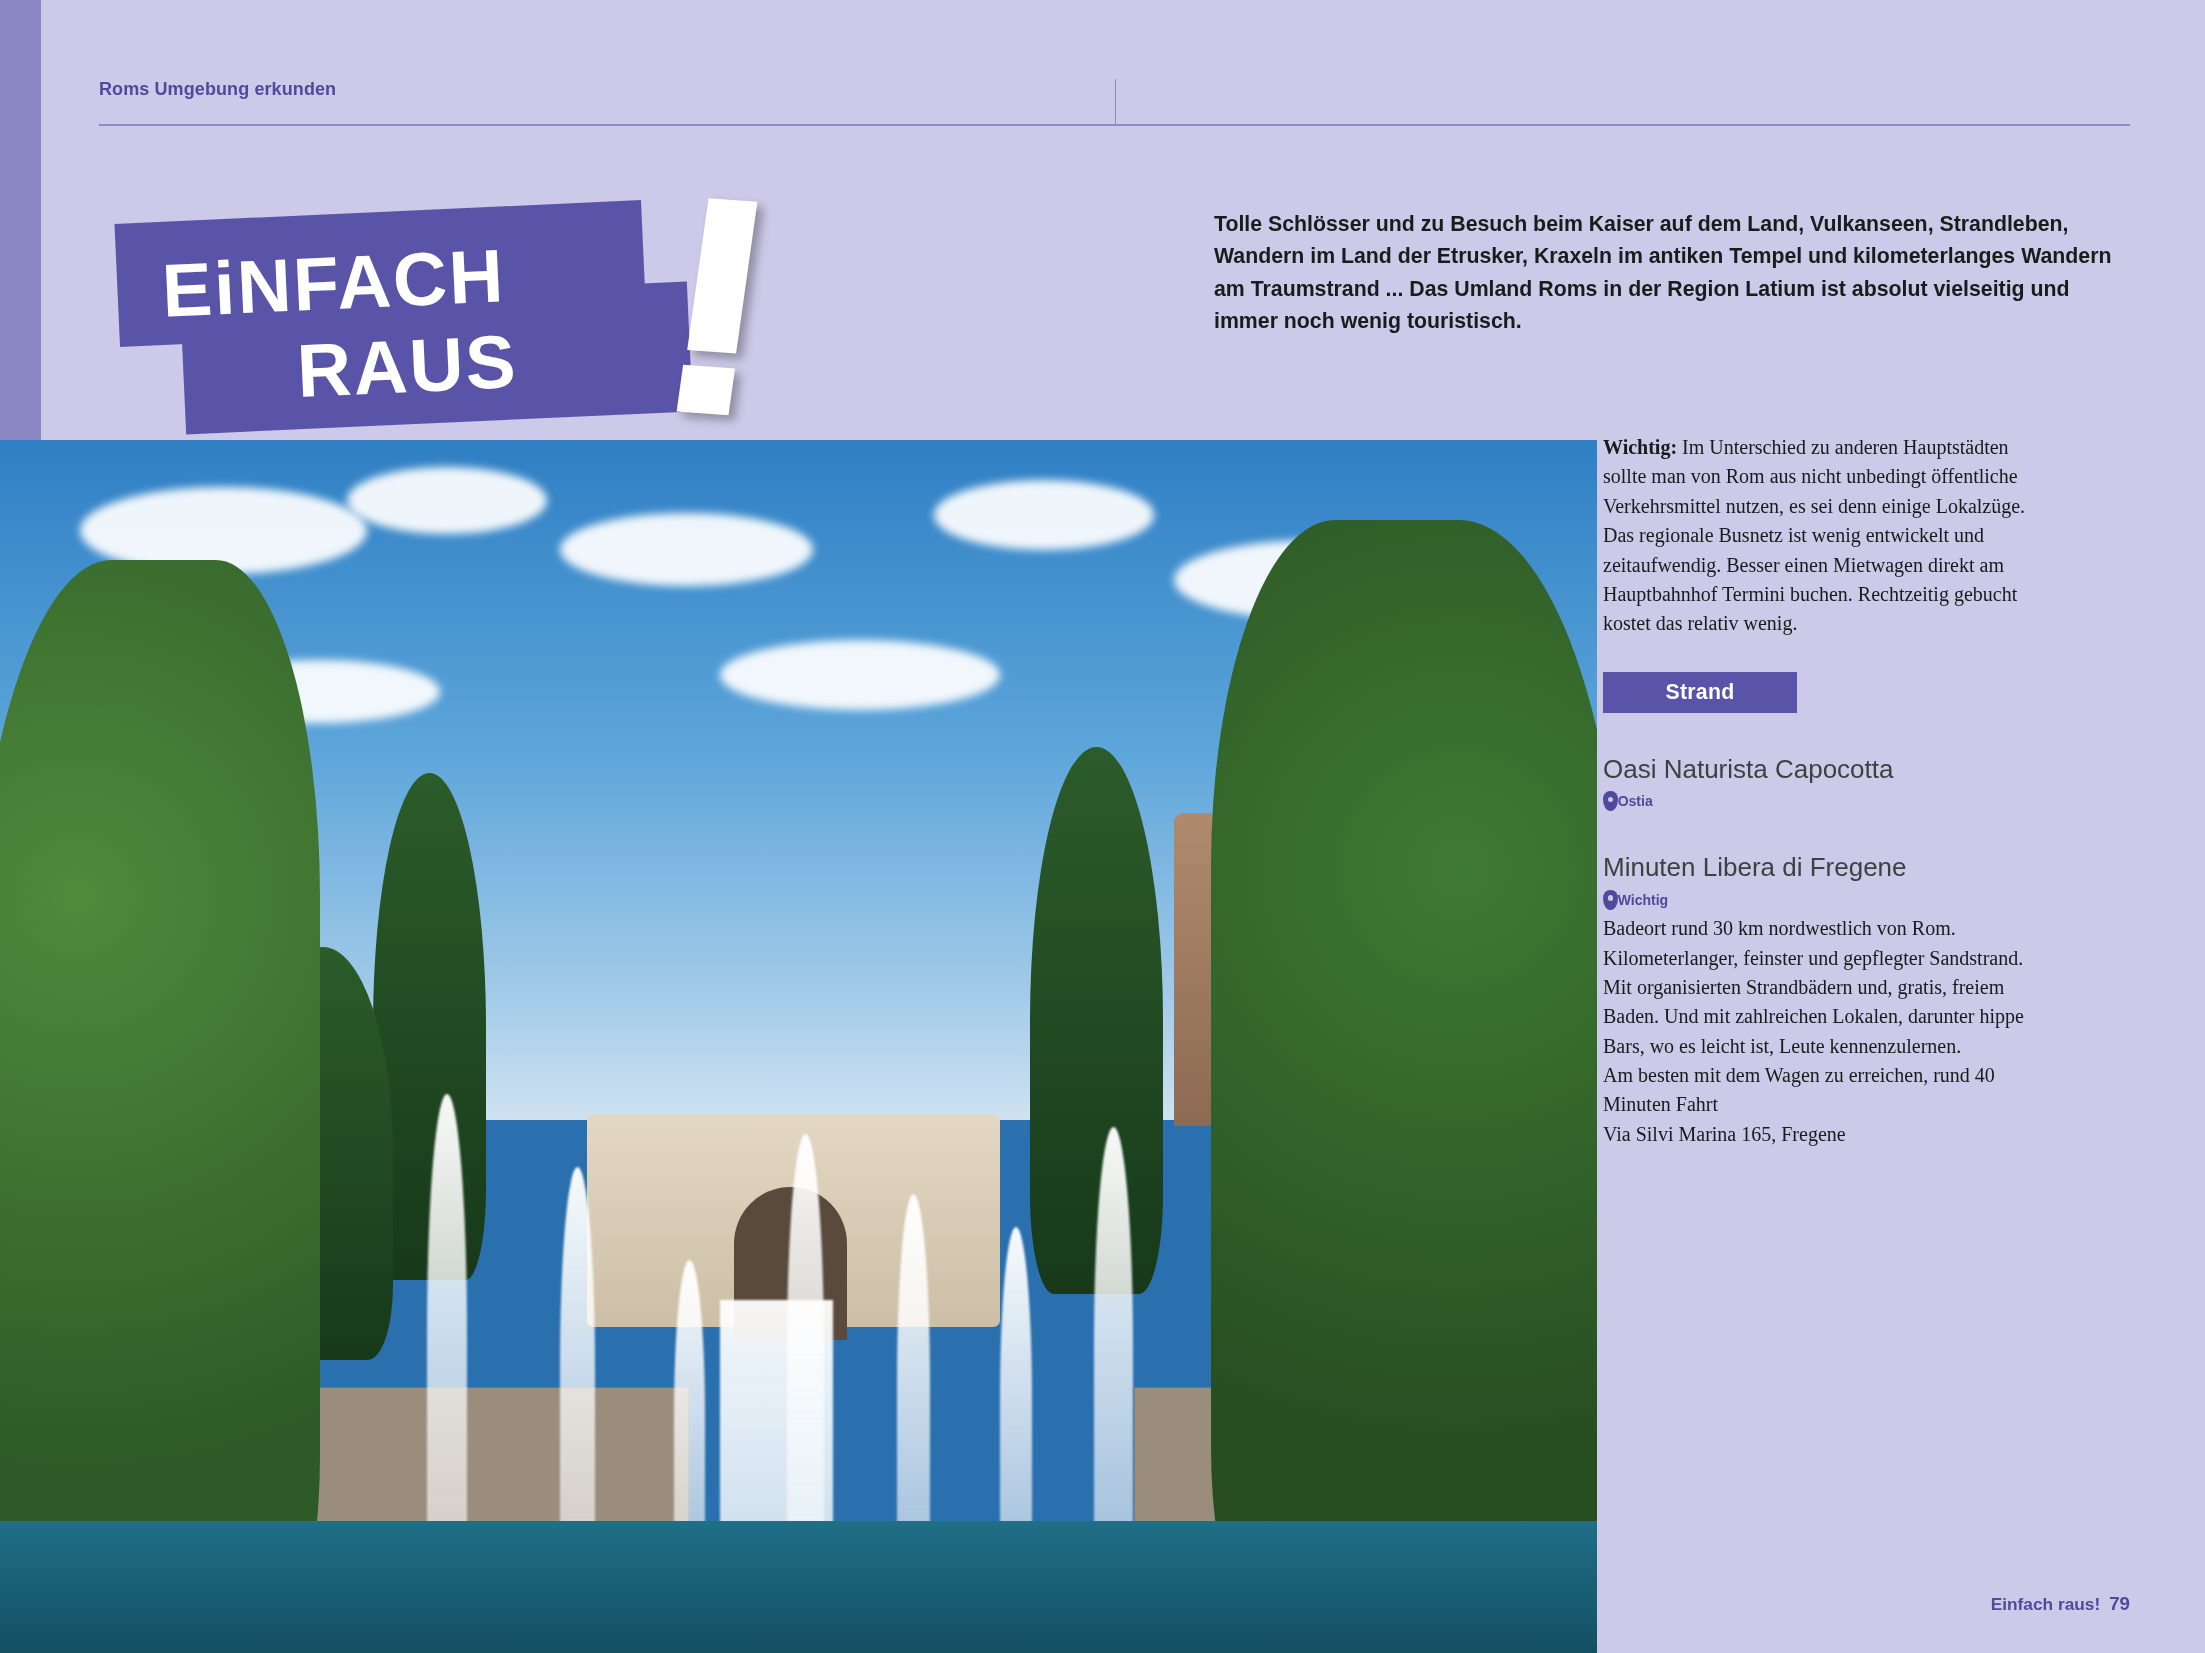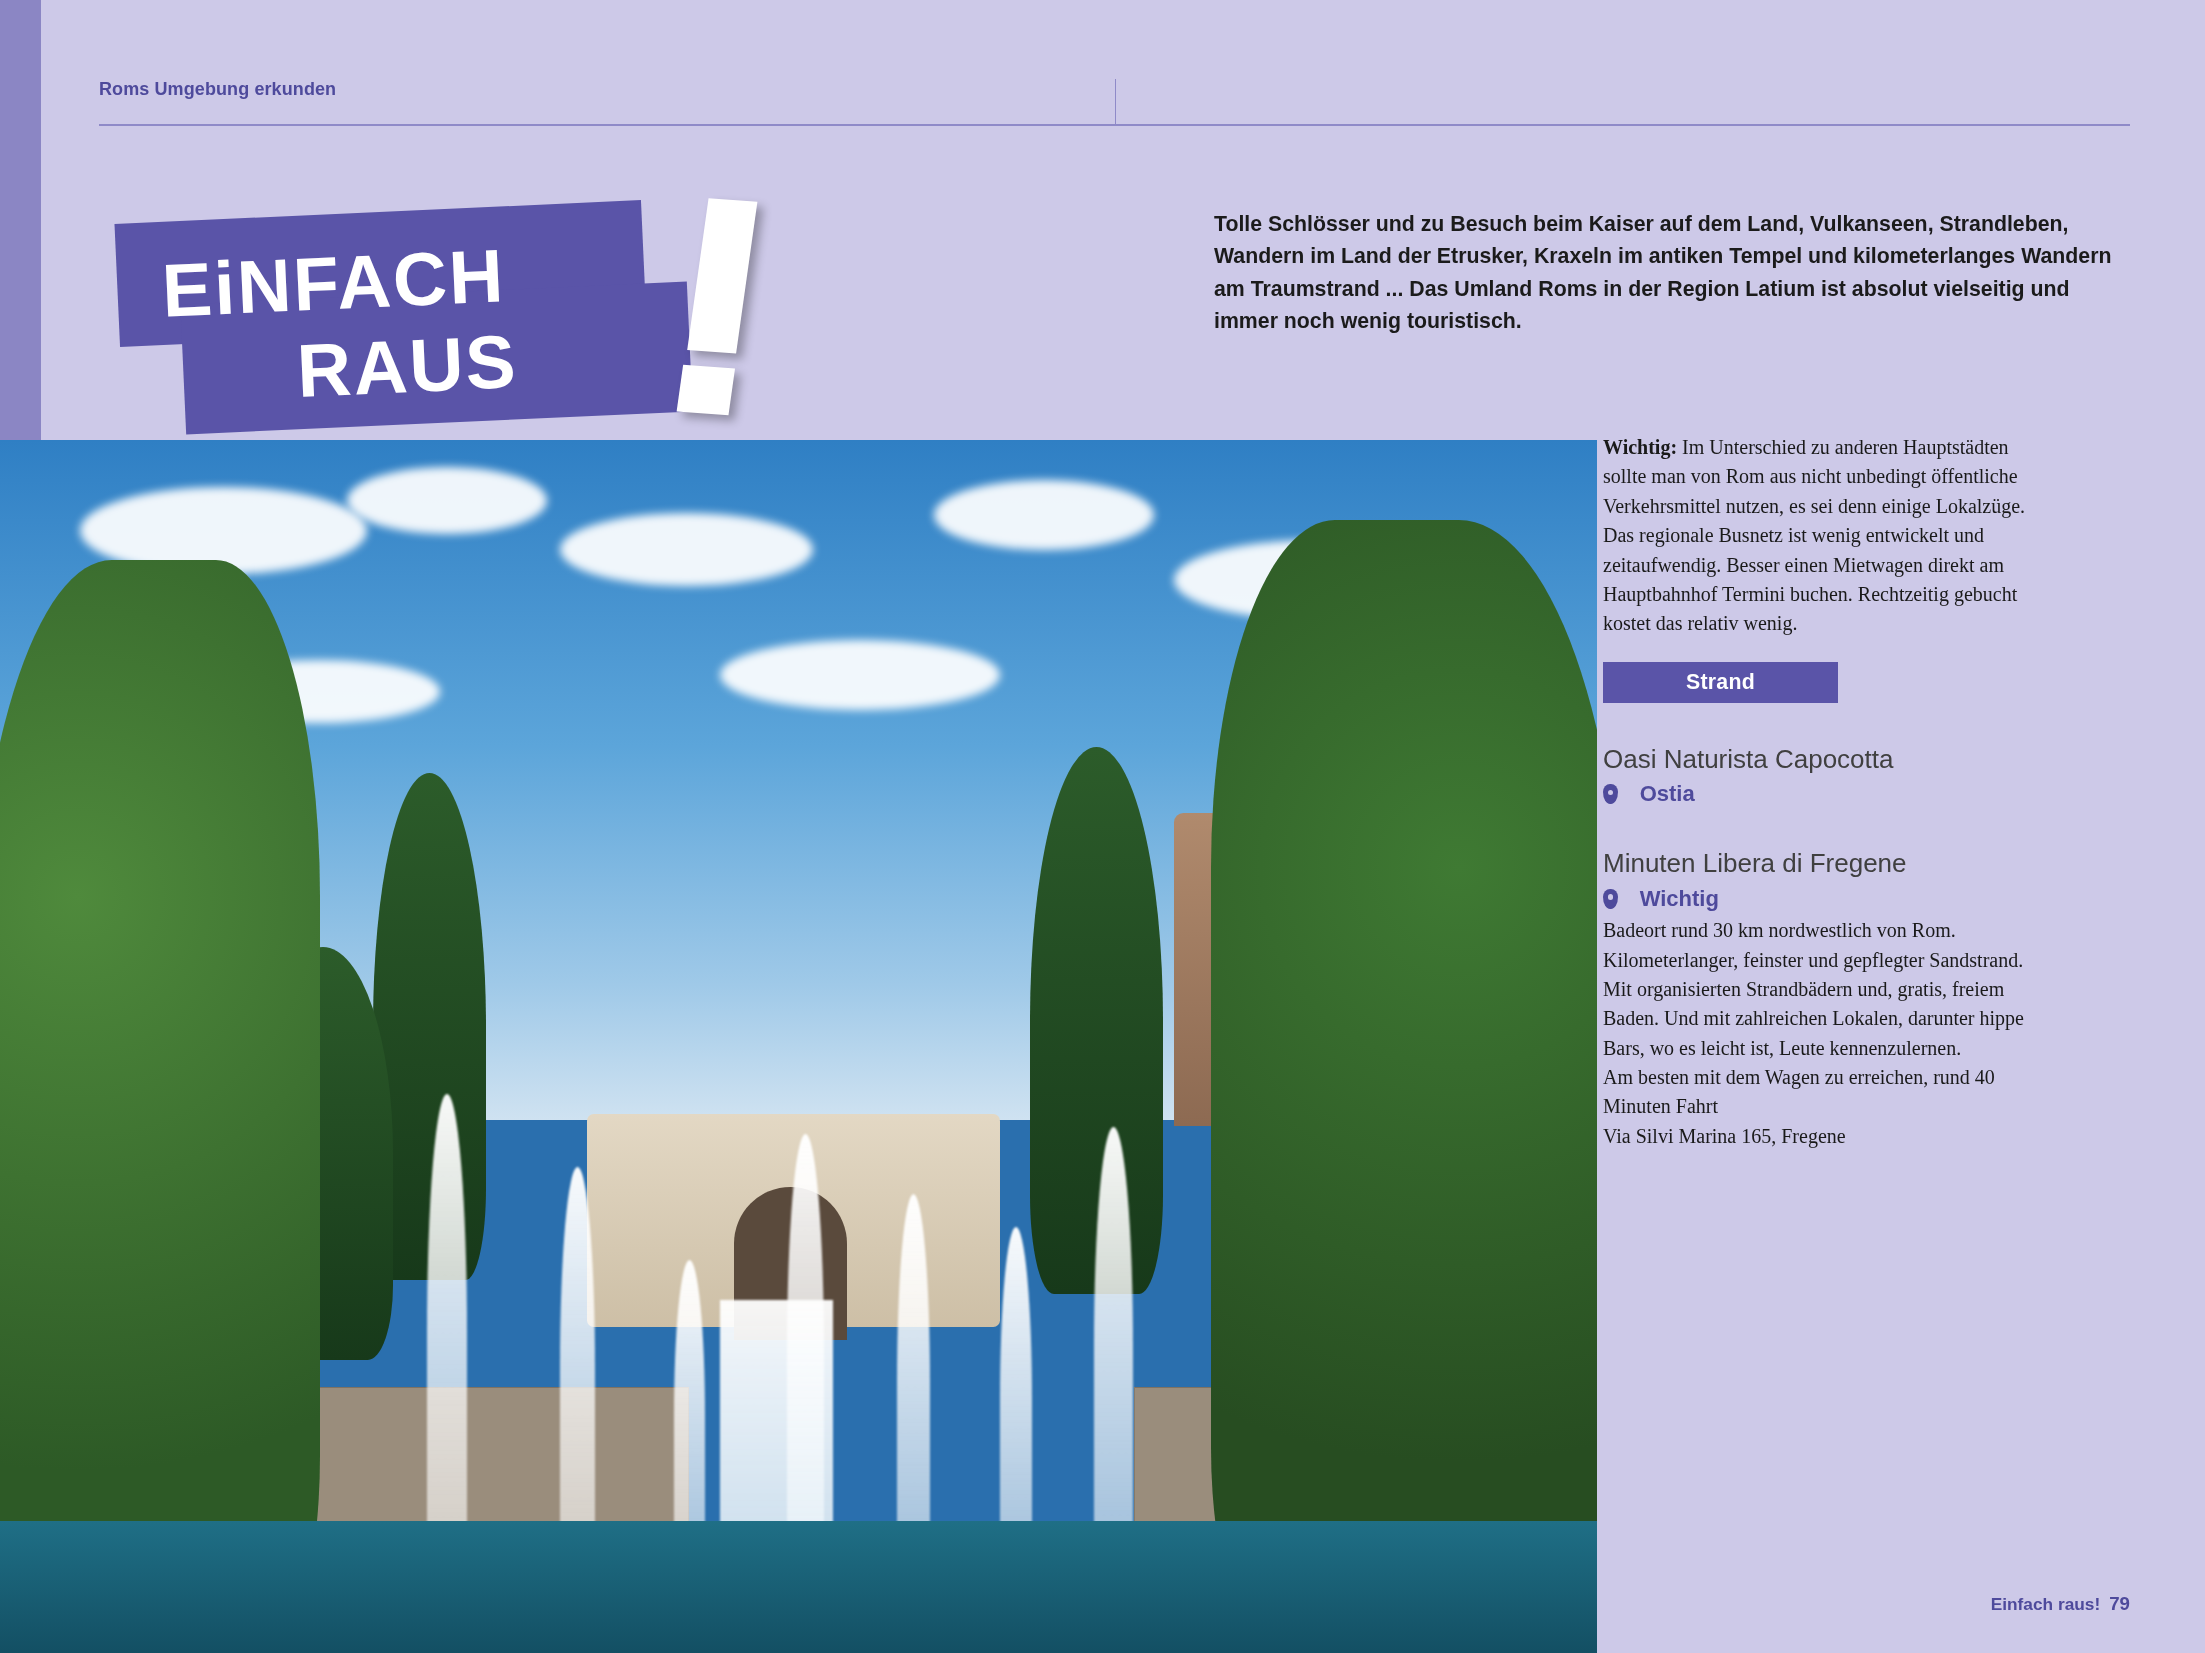--- a/index.html
+++ b/index.html
@@ -209,22 +209,22 @@
   .wichtig {
     font-family: "Liberation Serif", serif;
     font-size: 20px;
     line-height: 1.47;
     color: #1a1a1a;
   }
   .wichtig b { font-weight: 700; }
 
   .section-tag {
     position: relative;
-    margin-top: 23px;
-    width: 235px;
+    margin-top: 33px;
+    width: 194px;
     height: 41px;
     background: #5a54a8;
   }
   .section-tag span {
     position: absolute;
     inset: 0;
     display: flex;
     align-items: center;
     justify-content: center;
     color: #ffffff;
@@ -236,24 +236,24 @@
   .entry { margin-top: 41px; }
   .entry-title {
     color: #404040;
     font-weight: 400;
     font-size: 26px;
     margin-bottom: 6.7px;
   }
   .entry-loc {
     display: flex;
     align-items: center;
-    gap: 22px;
+    gap: 0;
     color: #4e4a9c;
     font-weight: 700;
-    font-size: 22px;
+    font-size: 14px;
     margin-bottom: 4px;
   }
   .pin {
     width: 14.7px; height: 20px;
     background: #4e4a9c;
     border-radius: 50% 50% 50% 50% / 42% 42% 62% 62%;
     position: relative;
     flex: none;
   }
   .pin:after {

